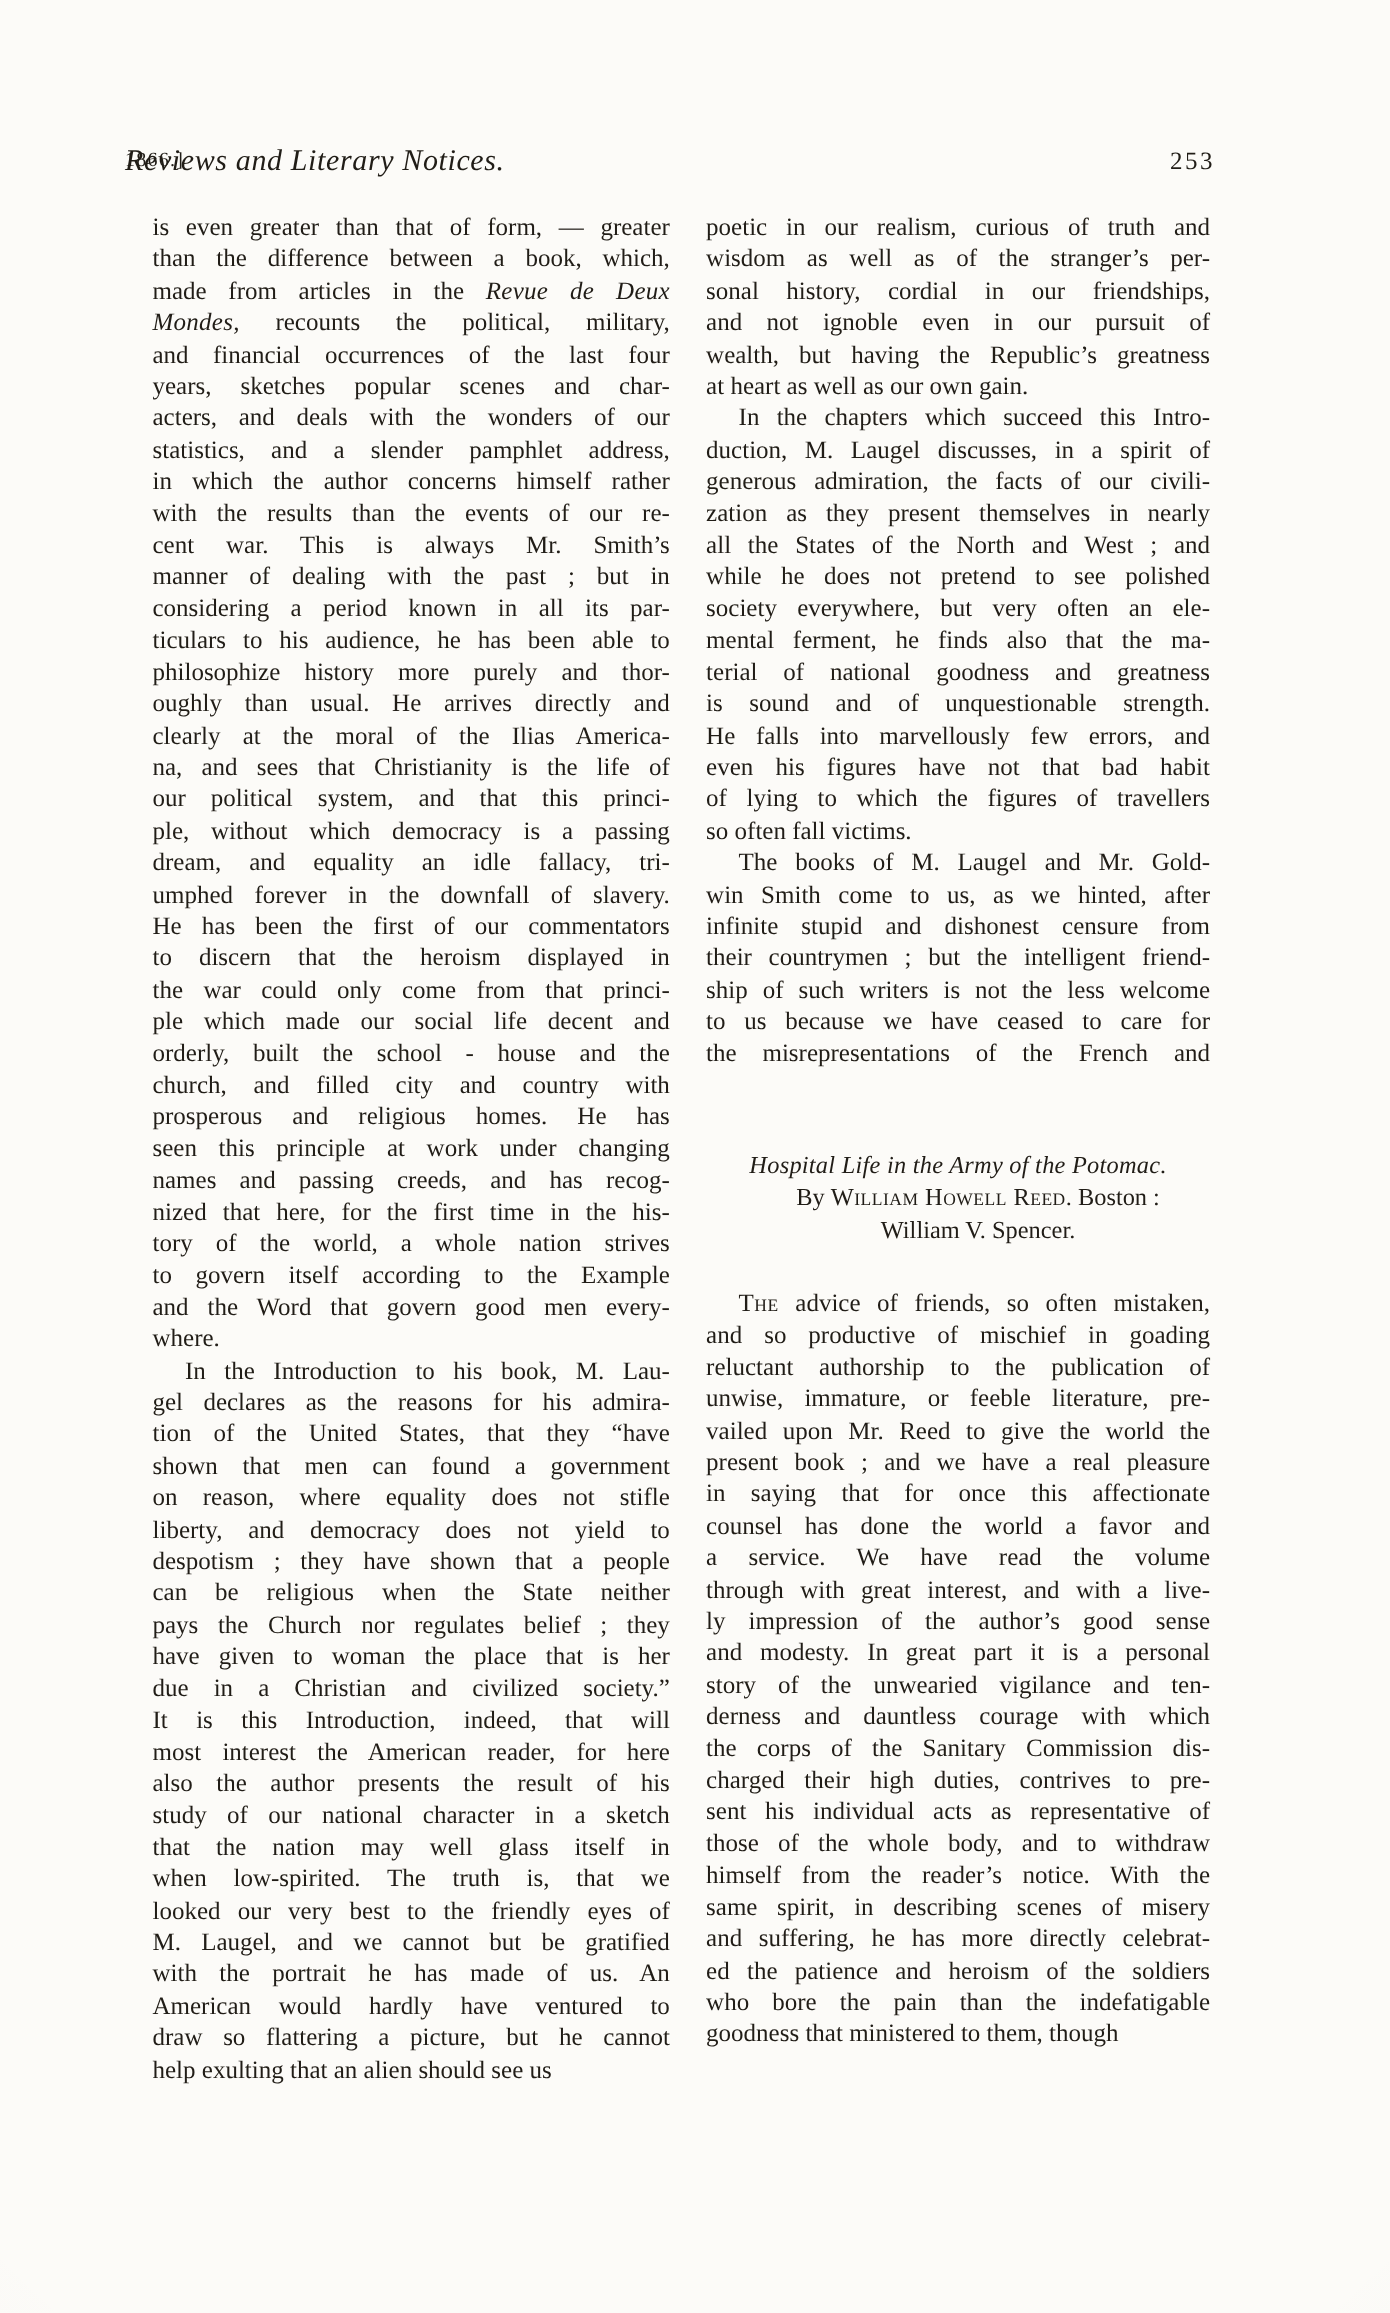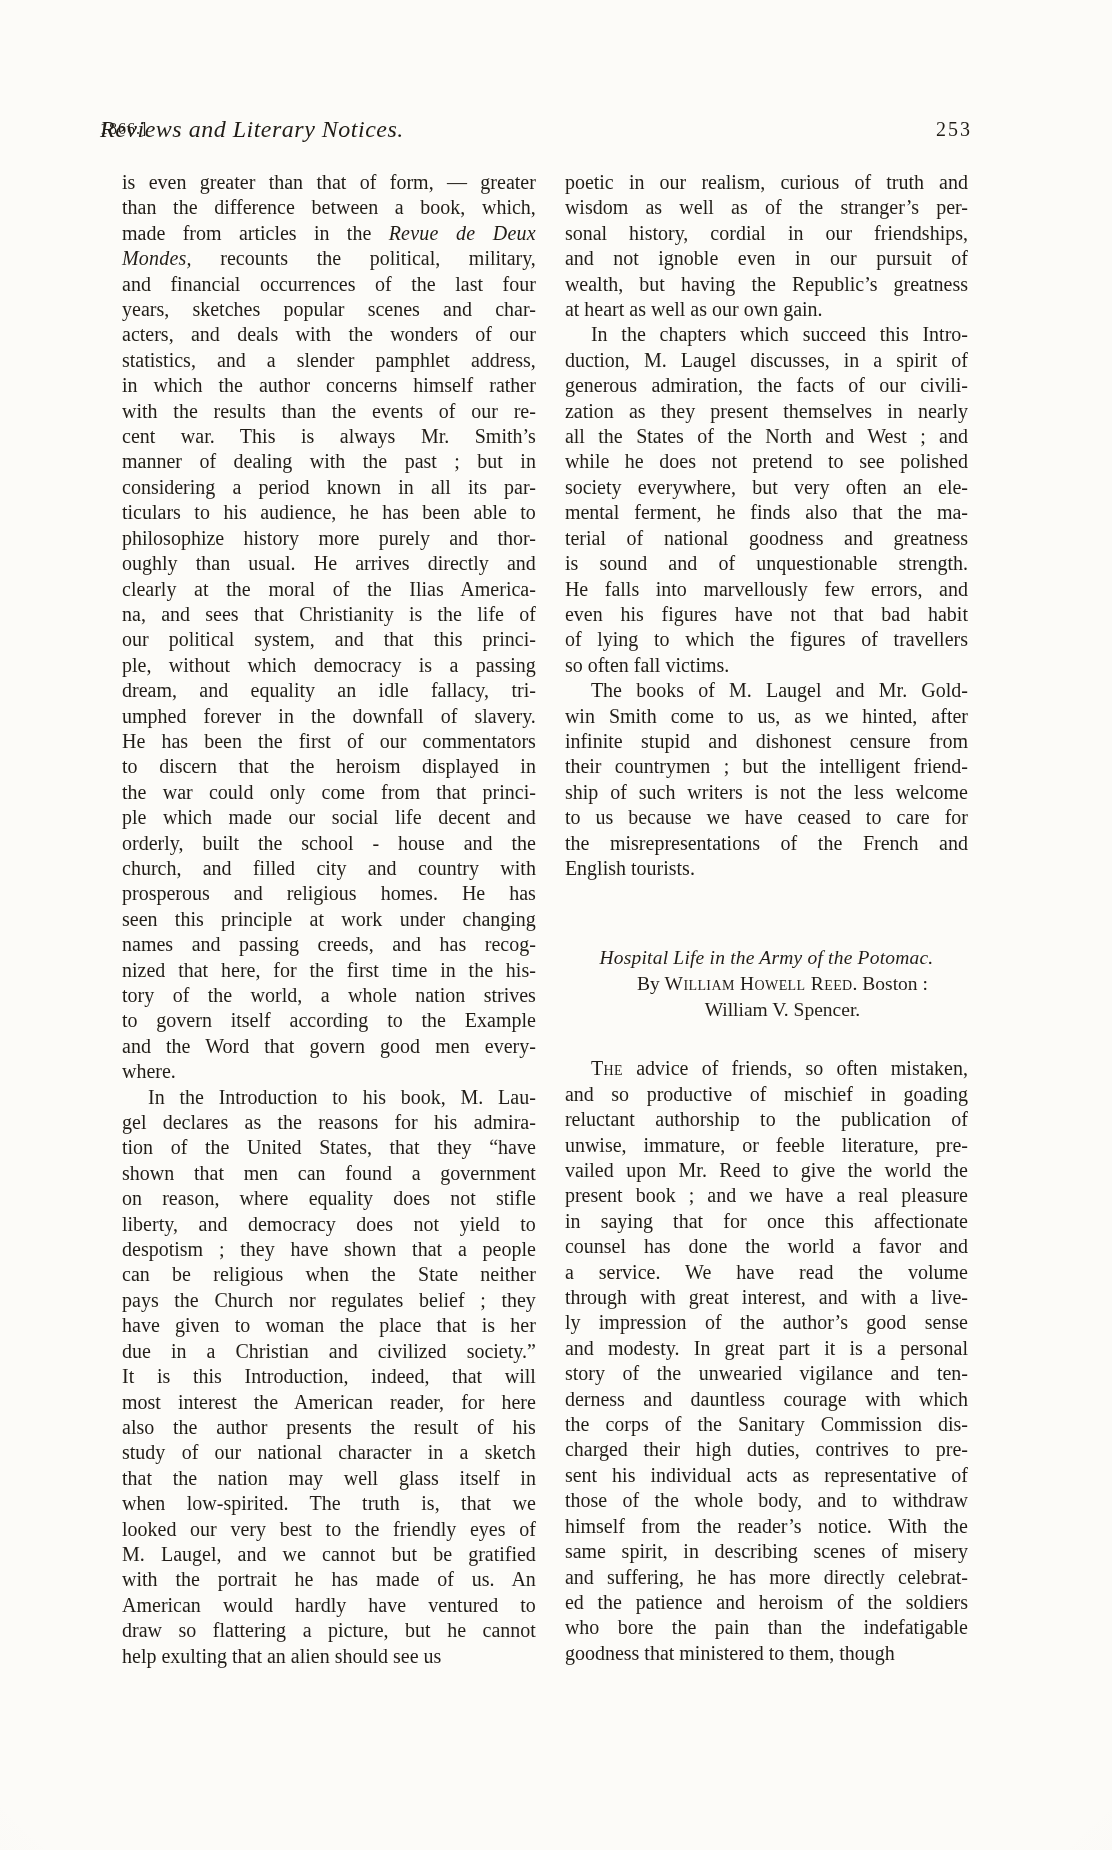--- a/index.html
+++ b/index.html
@@ -181,21 +181,20 @@
           <div class="line last">so often fall victims.</div>
         </div>
         <div class="para indent">
           <div class="line first">The books of M. Laugel and Mr. Gold-</div>
           <div class="line">win Smith come to us, as we hinted, after</div>
           <div class="line">infinite stupid and dishonest censure from</div>
           <div class="line">their countrymen ; but the intelligent friend-</div>
           <div class="line">ship of such writers is not the less welcome</div>
           <div class="line">to us because we have ceased to care for</div>
           <div class="line">the misrepresentations of the French and</div>
-          <div class="line last">English tourists.</div>
         </div>
         <div class="heading">
           <div class="line first"><i>Hospital Life in the Army of the Potomac.</i></div>
           <div class="line">By <span class="sc">William Howell Reed</span>.  Boston :</div>
           <div class="line last">William V. Spencer.</div>
         </div>
         <div class="para indent">
           <div class="line first"><span class="sc">The</span> advice of friends, so often mistaken,</div>
           <div class="line">and so productive of mischief in goading</div>
           <div class="line">reluctant authorship to the publication of</div>

